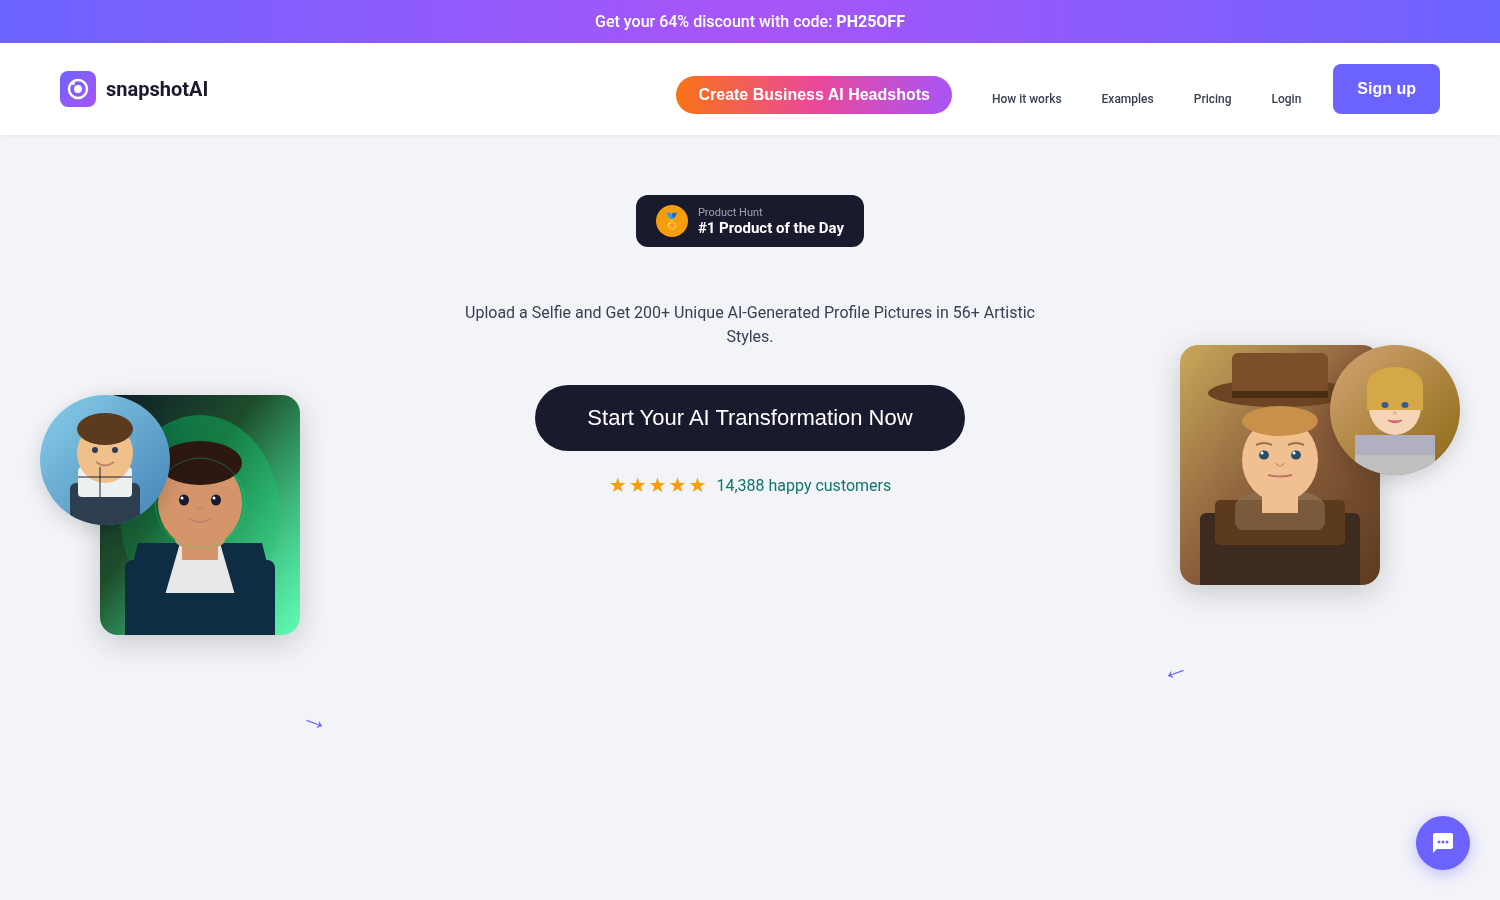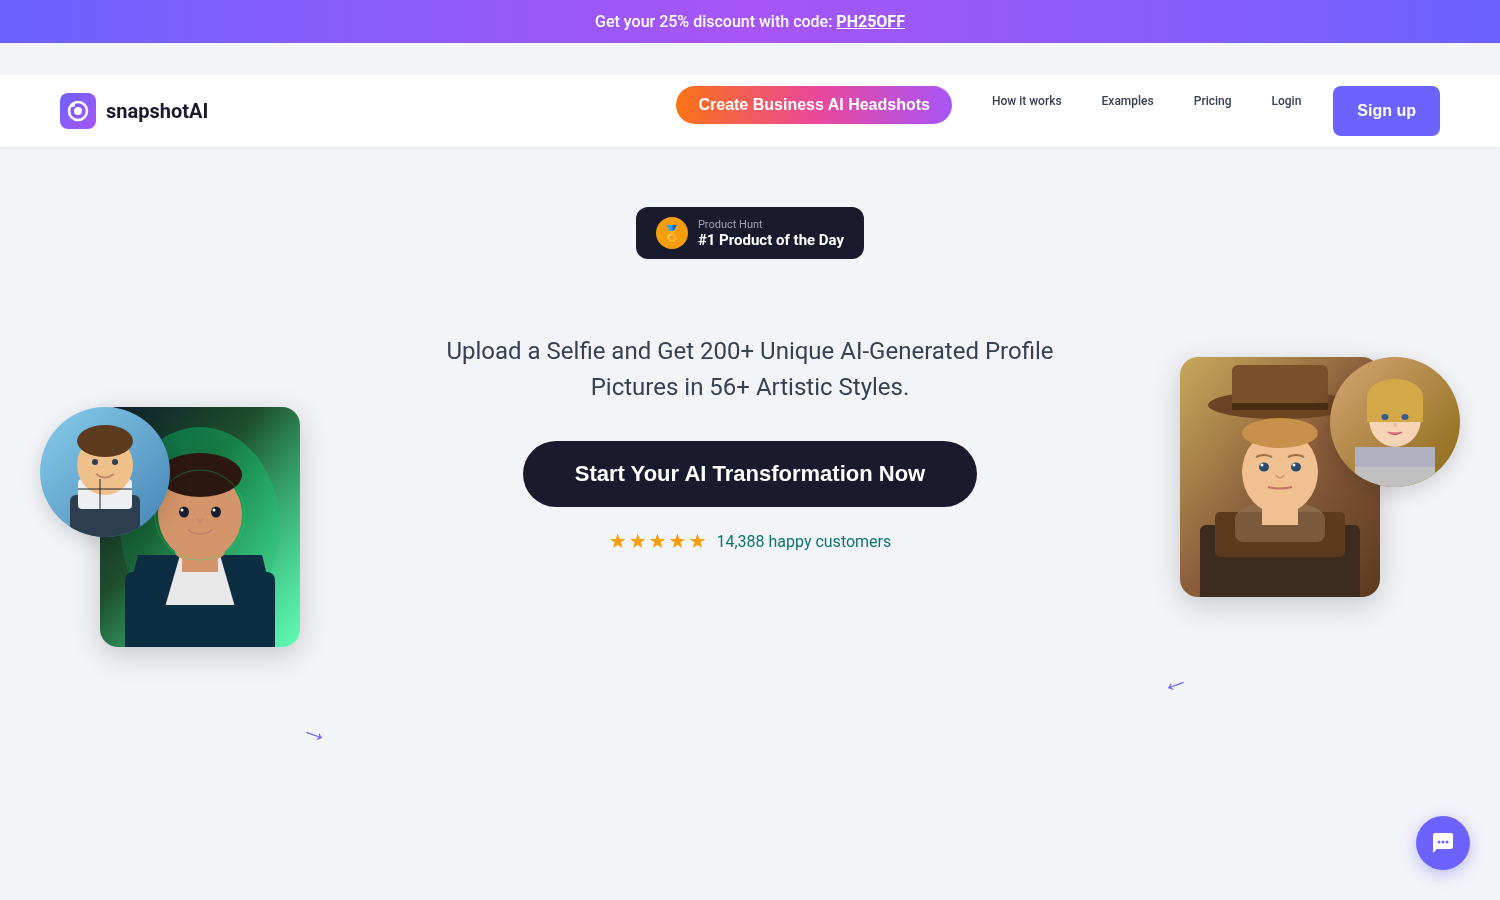--- a/index.html
+++ b/index.html
@@ -13,32 +13,31 @@
 
     
     .announcement-bar {
       background: linear-gradient(90deg, #6c63ff, #a855f7, #6c63ff);
       color: white;
       text-align: center;
       padding: 12px;
       font-size: 16px;
       font-weight: 500;
     }
-    .announcement-bar strong { font-weight: 700; text-decoration: underline; }
+    .announcement-bar strong { font-weight: 700; }
 
     
     .navbar {
       background: white;
       display: flex;
       align-items: center;
       justify-content: space-between;
       padding: 0 60px;
-      height: 72px;
+      height: 92px;
       box-shadow: 0 1px 3px rgba(0,0,0,0.06);
-      margin-top: 32px;
     }
     .logo {
       display: flex;
       align-items: center;
       gap: 10px;
       text-decoration: none;
     }
     .logo-icon {
       width: 36px;
       height: 36px;
@@ -51,21 +50,21 @@
       font-size: 18px;
       font-weight: bold;
     }
     .logo-text {
       font-size: 20px;
       font-weight: 700;
       color: #1a1a2e;
     }
     .nav-links {
       display: flex;
-      align-items: flex-start;
+      align-items: flex-end;
       gap: 8px;
     }
     .nav-pill {
       background: linear-gradient(90deg, #f97316, #ec4899, #a855f7);
       color: white;
       padding: 10px 22px;
       border-radius: 25px;
       font-size: 16px;
       font-weight: 600;
       cursor: pointer;
@@ -138,37 +137,37 @@
       text-align: center;
       color: #6c63ff;
       line-height: 1.1;
       max-width: 950px;
       z-index: 2;
       position: relative;
     }
 
     
     .hero-subtitle {
-      font-size: 24px;
+      font-size: 16px;
       color: #374151;
       text-align: center;
       max-width: 620px;
       line-height: 1.5;
-      margin-top: 44px;
+      margin-top: 24px;
       z-index: 2;
     }
 
     
     .cta-button {
       background: #1a1a2e;
       color: white;
       padding: 20px 52px;
       border-radius: 50px;
       font-size: 22px;
-      font-weight: 700;
+      font-weight: 400;
       cursor: pointer;
       border: none;
       margin-top: 36px;
       z-index: 2;
       transition: transform 0.2s;
     }
 
     
     .stars-row {
       display: flex;
@@ -286,21 +285,21 @@
     
     .person-svg {
       width: 100%;
       height: 100%;
     }
   </style>
 </head>
 <body>
 
 <div class="announcement-bar">
-  <span>Get your 25% discount with code: </span><strong>PH25OFF</strong>
+  <span>Get your 64% discount with code: </span><strong>PH25OFF</strong>
 </div>
 
 <nav class="navbar">
   <a class="logo" href="#">
     <div class="logo-icon">
       <svg width="22" height="22" viewBox="0 0 22 22" fill="none">
         <circle cx="11" cy="11" r="9" stroke="white" stroke-width="2.5"></circle>
         <circle cx="11" cy="11" r="4" fill="white"></circle>
         <circle cx="6" cy="5" r="2" fill="white"></circle>
       </svg>

